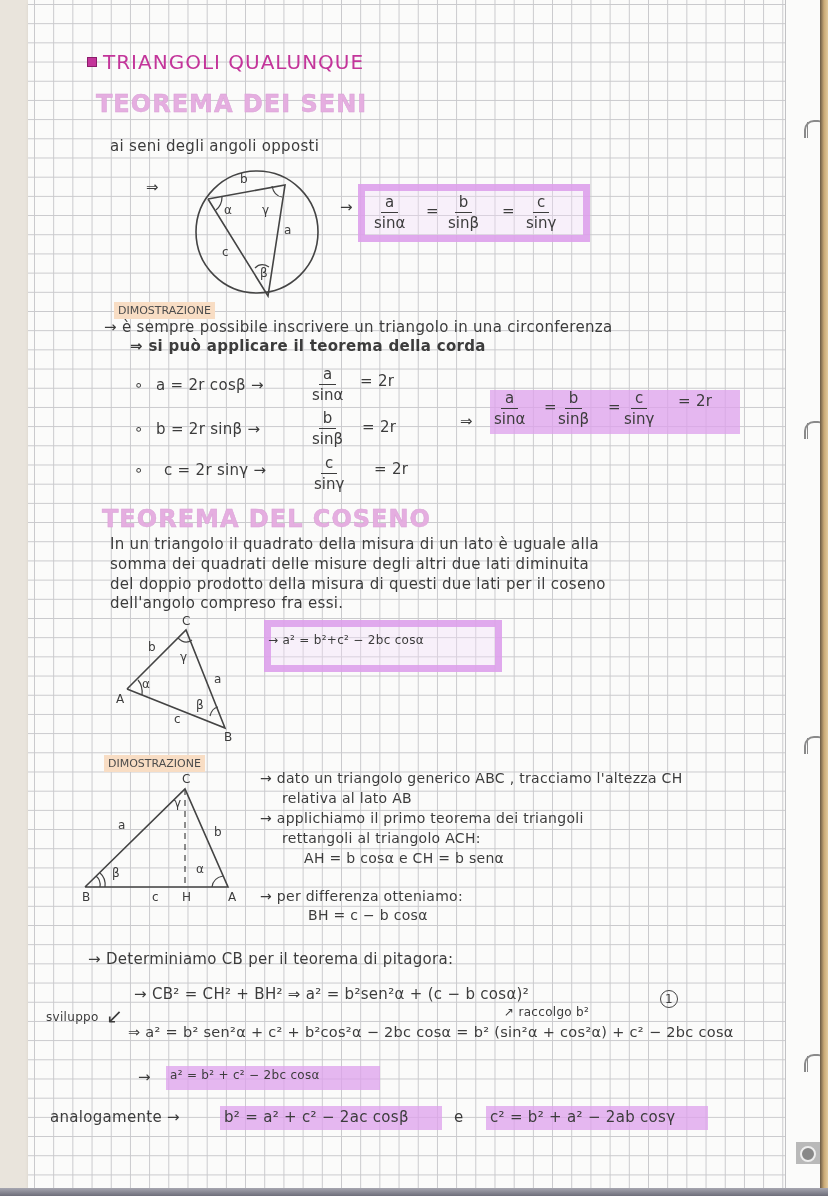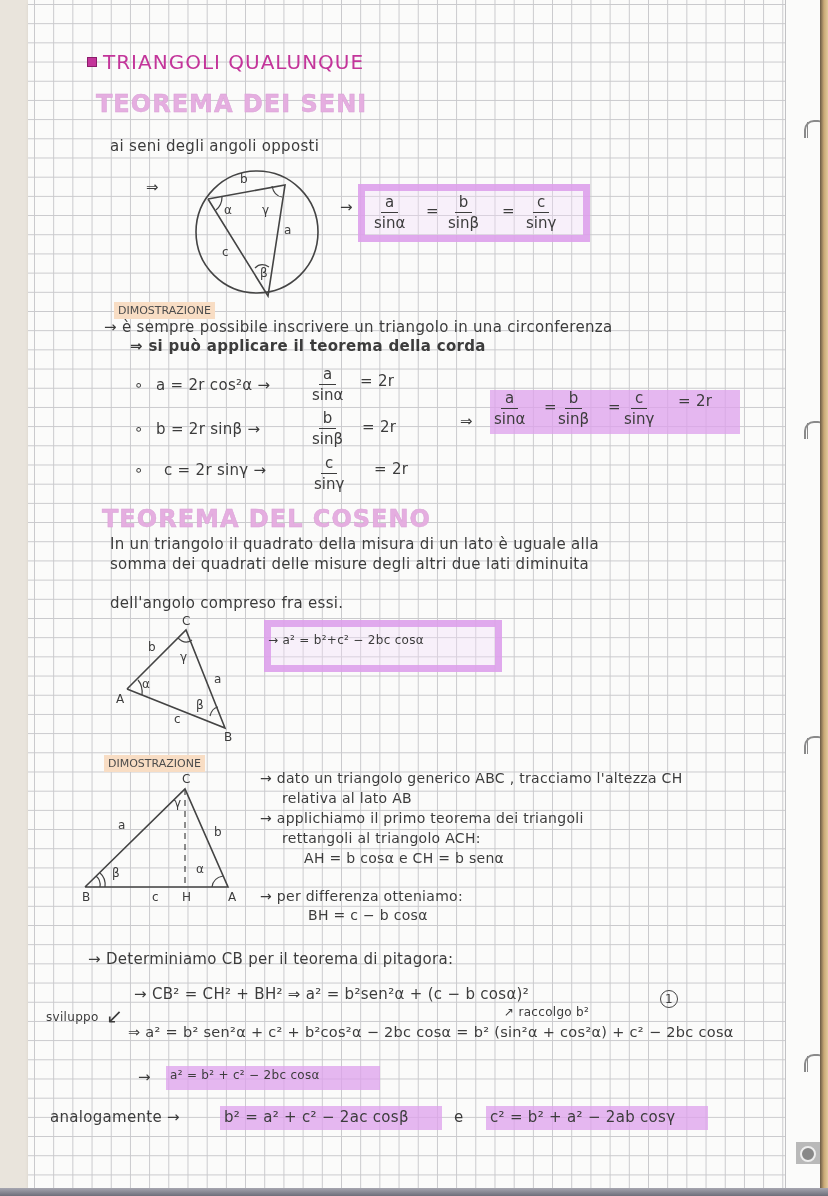--- a/index.html
+++ b/index.html
@@ -129,21 +129,21 @@
   <div class="frac" style="left:498px; top:194px;">
     <span class="num">c</span>
     <span class="den">sinγ</span>
   </div>
 
   <div class="tag" style="left:86px; top:302px;">DIMOSTRAZIONE</div>
   <div class="t" style="left:76px; top:318px;">→ è sempre possibile inscrivere un triangolo in una circonferenza</div>
   <div class="t" style="left:102px; top:337px;font-weight:bold;">⇒ si può applicare il teorema della corda</div>
 
   <div class="t" style="left:106px; top:376px;">∘</div>
-  <div class="t" style="left:128px; top:376px;">a = 2r cos²α →</div>
+  <div class="t" style="left:128px; top:376px;">a = 2r cosβ →</div>
   <div class="frac" style="left:284px; top:366px;">
     <span class="num">a</span>
     <span class="den">sinα</span>
   </div>
   <div class="t" style="left:332px; top:372px;">= 2r</div>
 
   <div class="t" style="left:106px; top:420px;">∘</div>
   <div class="t" style="left:128px; top:420px;">b = 2r sinβ →</div>
   <div class="frac" style="left:284px; top:410px;">
     <span class="num">b</span>
@@ -173,20 +173,21 @@
   <div class="t" style="left:580px; top:398px;">=</div>
   <div class="frac" style="left:596px; top:390px;">
     <span class="num">c</span>
     <span class="den">sinγ</span>
   </div>
   <div class="t" style="left:650px; top:392px;">= 2r</div>
 
   <div class="t heading" style="left:74px; top:505px;">TEOREMA DEL COSENO</div>
   <div class="t" style="left:82px; top:535px;">In un triangolo il quadrato della misura di un lato è uguale alla</div>
   <div class="t" style="left:82px; top:555px;">somma dei quadrati delle misure degli altri due lati diminuita</div>
+  <div class="t" style="left:82px; top:575px;">del doppio prodotto della misura di questi due lati per il coseno</div>
   <div class="t" style="left:82px; top:594px;">dell'angolo compreso fra essi.</div>
 
   <svg style="left:0;top:0;" width="828" height="1196">
     <polyline points="99,689 158,630 197,728 99,689" fill="none" stroke="#444" stroke-width="1.6"></polyline>
     <path d="M 110 680 Q 115 686 114 695" fill="none" stroke="#444" stroke-width="1.2"></path>
     <path d="M 150 638 Q 157 645 164 640" fill="none" stroke="#444" stroke-width="1.2"></path>
     <path d="M 182 716 Q 184 708 190 707" fill="none" stroke="#444" stroke-width="1.2"></path>
   </svg>
   <div class="t small" style="left:154px; top:614px;">C</div>
   <div class="t small" style="left:88px; top:692px;">A</div>

